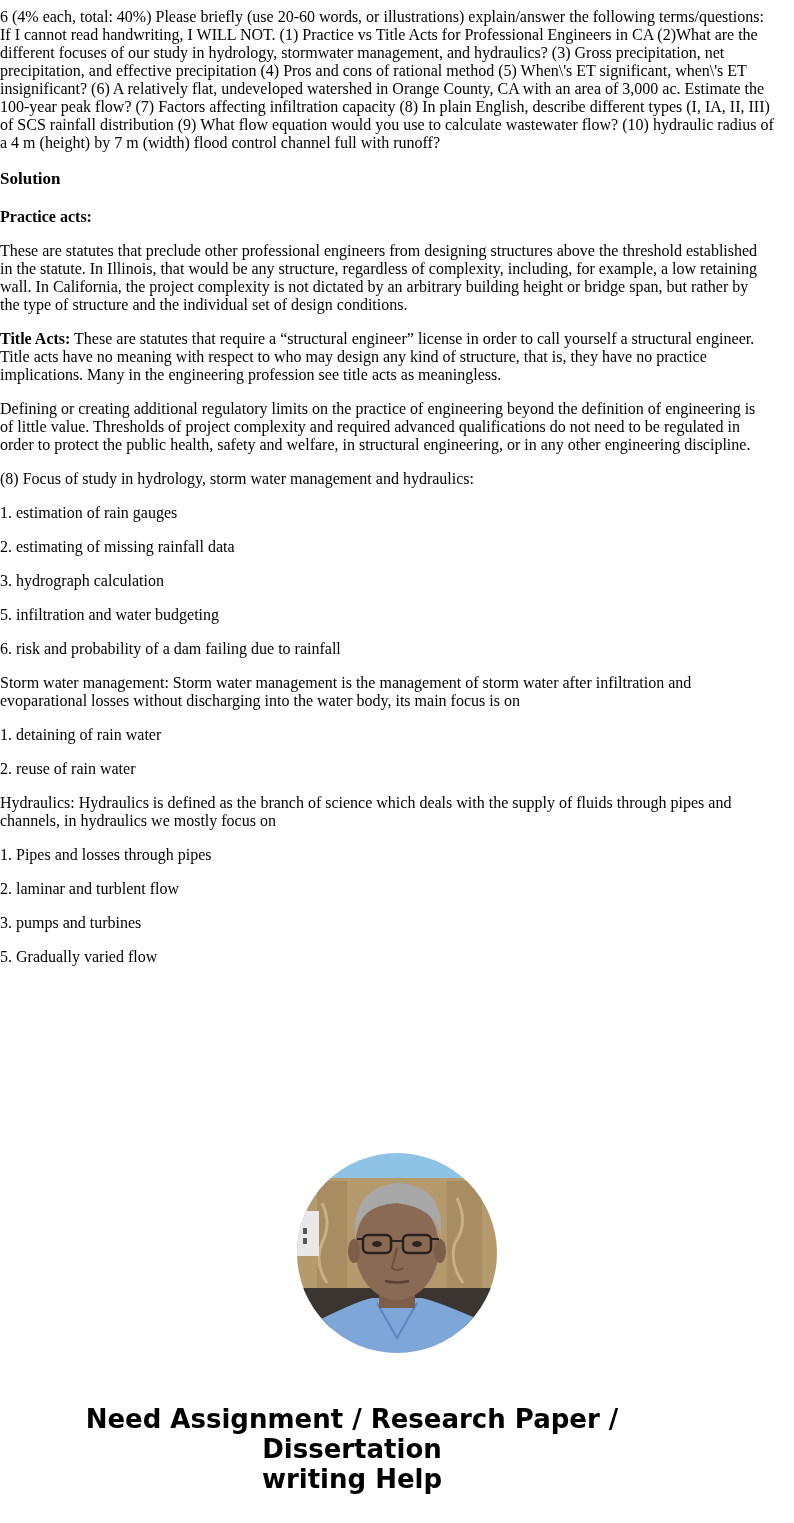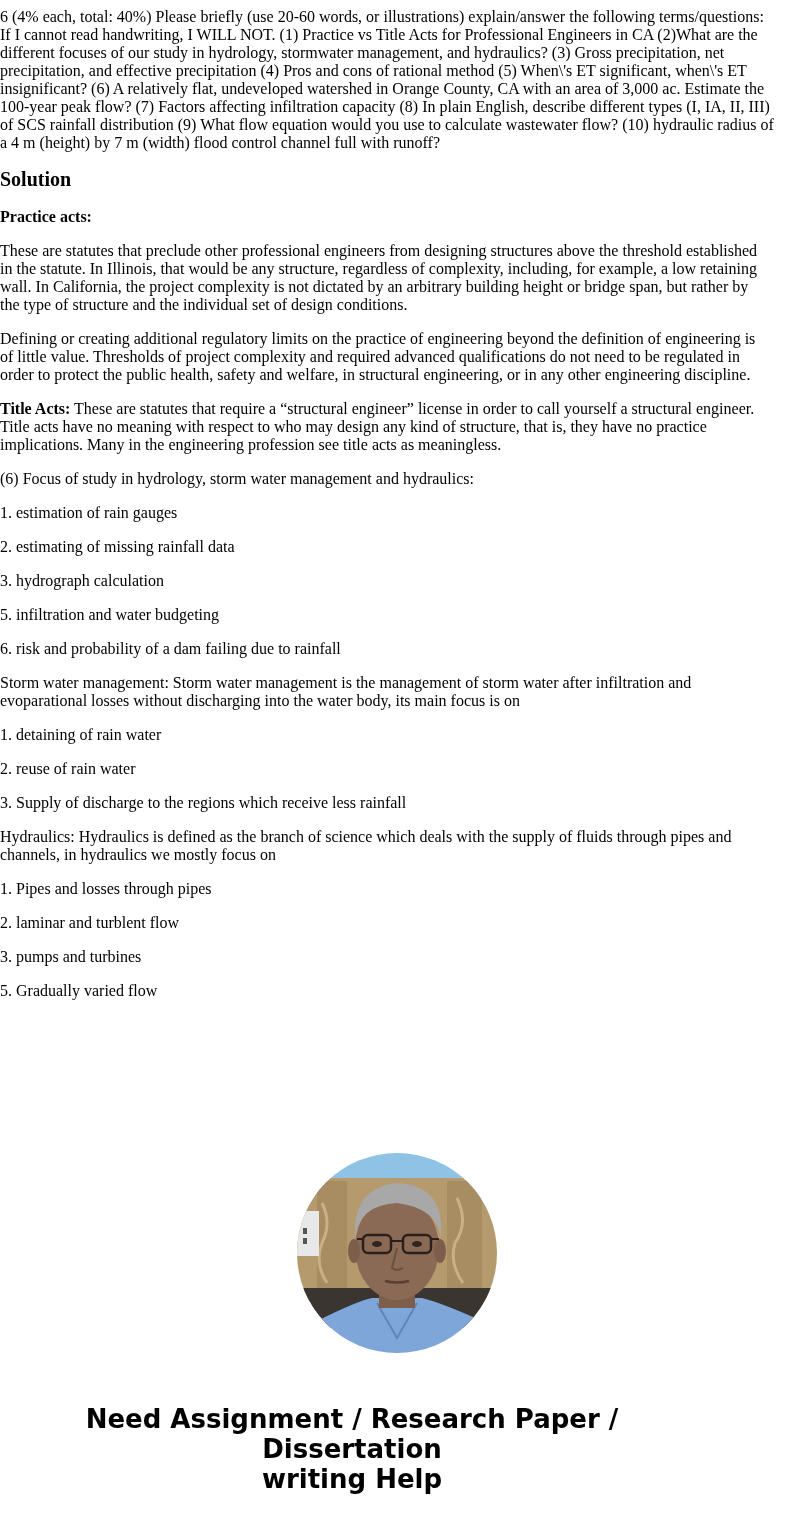--- a/index.html
+++ b/index.html
@@ -23,21 +23,21 @@
       top: 8px;
       width: 778px;
     }
     p {
       margin: 0 8px 16px 0;
     }
     .question {
       margin: 0 0 16px 0;
     }
     h3.solution-heading {
-      font-size: 20px;
+      font-size: 17px;
       font-weight: bold;
       margin: 4px 0 18px 0;
       line-height: 22px;
     }
     .bold-label {
       font-weight: bold;
     }
     .avatar-wrap {
       position: absolute;
       left: 297px;
@@ -70,36 +70,35 @@
 <body>
 
 <div class="content">
   <p class="question">6 (4% each, total: 40%) Please briefly (use 20-60 words, or illustrations) explain/answer the following terms/questions: If I cannot read handwriting, I WILL NOT. (1) Practice vs Title Acts for Professional Engineers in CA (2)What are the different focuses of our study in hydrology, stormwater management, and hydraulics? (3) Gross precipitation, net precipitation, and effective precipitation (4) Pros and cons of rational method (5) When\'s ET significant, when\'s ET insignificant? (6) A relatively flat, undeveloped watershed in Orange County, CA with an area of 3,000 ac. Estimate the 100-year peak flow? (7) Factors affecting infiltration capacity (8) In plain English, describe different types (I, IA, II, III) of SCS rainfall distribution (9) What flow equation would you use to calculate wastewater flow? (10) hydraulic radius of a 4 m (height) by 7 m (width) flood control channel full with runoff?</p>
 
   <h3 class="solution-heading">Solution</h3>
 
   <p><strong class="bold-label">Practice acts:</strong></p>
 
   <p>These are statutes that preclude other professional engineers from designing structures above the threshold established in the statute. In Illinois, that would be any structure, regardless of complexity, including, for example, a low retaining wall. In California, the project complexity is not dictated by an arbitrary building height or bridge span, but rather by the type of structure and the individual set of design conditions.</p>
+  <p><strong class="bold-label">Title Acts:</strong><span> These are statutes that require a “structural engineer” license in order to call yourself a structural engineer. Title acts have no meaning with respect to who may design any kind of structure, that is, they have no practice implications. Many in the engineering profession see title acts as meaningless.</span></p>
+
   <p>Defining or creating additional regulatory limits on the practice of engineering beyond the definition of engineering is of little value. Thresholds of project complexity and required advanced qualifications do not need to be regulated in order to protect the public health, safety and welfare, in structural engineering, or in any other engineering discipline.</p>
 
-  <p><strong class="bold-label">Title Acts:</strong><span> These are statutes that require a “structural engineer” license in order to call yourself a structural engineer. Title acts have no meaning with respect to who may design any kind of structure, that is, they have no practice implications. Many in the engineering profession see title acts as meaningless.</span></p>
-
-  <p>(6) Focus of study in hydrology, storm water management and hydraulics:</p>
+  <p>(8) Focus of study in hydrology, storm water management and hydraulics:</p>
 
   <p>1. estimation of rain gauges</p>
   <p>2. estimating of missing rainfall data</p>
   <p>3. hydrograph calculation</p>
   <p>5. infiltration and water budgeting</p>
   <p>6. risk and probability of a dam failing due to rainfall</p>
 
   <p>Storm water management: Storm water management is the management of storm water after infiltration and evoparational losses without discharging into the water body, its main focus is on</p>
   <p>1. detaining of rain water</p>
   <p>2. reuse of rain water</p>
-  <p>3. Supply of discharge to the regions which receive less rainfall</p>
 
   <p>Hydraulics: Hydraulics is defined as the branch of science which deals with the supply of fluids through pipes and channels, in hydraulics we mostly focus on</p>
   <p>1. Pipes and losses through pipes</p>
   <p>2. laminar and turblent flow</p>
   <p>3. pumps and turbines</p>
   <p>5. Gradually varied flow</p>
 </div>
 
 <div class="avatar-wrap">
   <svg width="200" height="200" viewBox="0 0 200 200">

